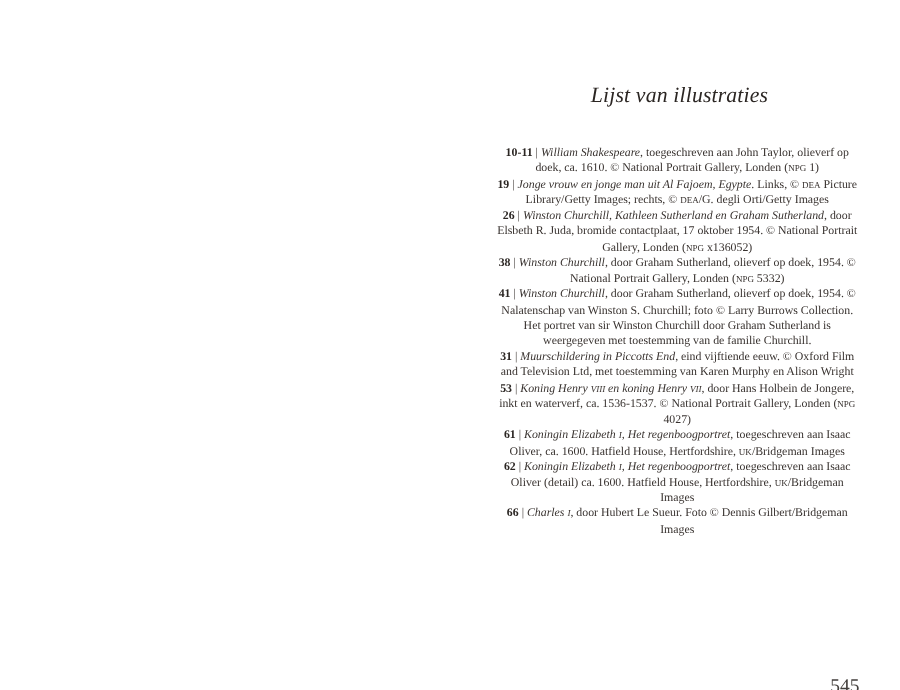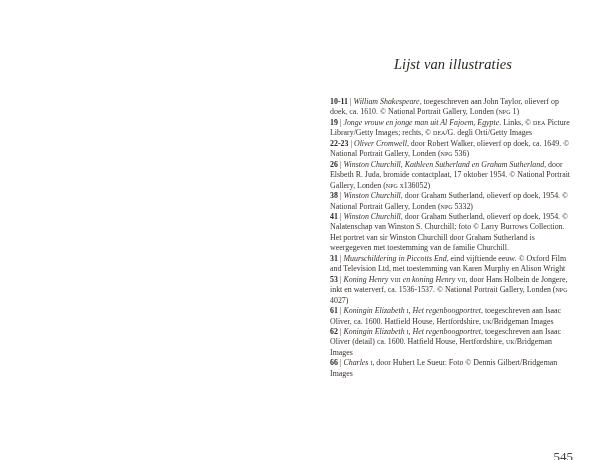--- a/index.html
+++ b/index.html
@@ -18,43 +18,42 @@
   .title {
     position: absolute; top: 56px; left: 0; width: 100%;
     margin: 0; text-align: center;
     font-style: italic; font-weight: normal;
     font-size: 14.5px; color: #2b2623;
     letter-spacing: 0.1px;
   }
   .entries {
     position: absolute; top: 97px; left: 0; width: 243px;
     font-size: 7.9px; line-height: 10.45px;
-    text-align: left;
+    text-align: center;
   }
   .entry { margin: 0; }
   .num { font-weight: bold; color: #2b2623; }
   .sep { color: #4a4441; }
   .i   { font-style: italic; }
   .sc  { font-variant: small-caps; }
-  .isc { font-variant: small-caps; }
+  .isc { font-style: italic; font-variant: small-caps; }
   .folio {
     position: absolute; top: 449px; left: 0; width: 243px;
     text-align: right; font-size: 13px; color: #44403d;
   }
 </style>
 </head>
 <body>
 
 <div class="spread">
   <div class="page-right">
     <h1 class="title">Lijst van illustraties</h1>
     <div class="entries">
         <p class="entry"><span class="num">10-11</span><span class="sep"> | </span><span class="i">William Shakespeare</span><span>, toegeschreven aan John Taylor, olieverf op doek, ca. 1610. © National Portrait Gallery, Londen (</span><span class="sc">npg</span><span> 1)</span></p>
         <p class="entry"><span class="num">19</span><span class="sep"> | </span><span class="i">Jonge vrouw en jonge man uit Al Fajoem, Egypte</span><span>. Links, © </span><span class="sc">dea</span><span> Picture Library/Getty Images; rechts, © </span><span class="sc">dea</span><span>/G. degli Orti/Getty Images</span></p>
-        <p class="entry"><span class="num">22-23</span><span class="sep"> | </span><span class="i">Oliver Cromwell</span><span>, door Robert Walker, olieverf op doek, ca. 1649. © National Portrait Gallery, Londen (</span><span class="sc">npg</span><span> 536)</span></p>
         <p class="entry"><span class="num">26</span><span class="sep"> | </span><span class="i">Winston Churchill, Kathleen Sutherland en Graham Sutherland</span><span>, door Elsbeth R. Juda, bromide contactplaat, 17 oktober 1954. © National Portrait Gallery, Londen (</span><span class="sc">npg</span><span> x136052)</span></p>
         <p class="entry"><span class="num">38</span><span class="sep"> | </span><span class="i">Winston Churchill</span><span>, door Graham Sutherland, olieverf op doek, 1954. © National Portrait Gallery, Londen (</span><span class="sc">npg</span><span> 5332)</span></p>
         <p class="entry"><span class="num">41</span><span class="sep"> | </span><span class="i">Winston Churchill</span><span>, door Graham Sutherland, olieverf op doek, 1954. © Nalatenschap van Winston S. Churchill; foto © Larry Burrows Collection. Het portret van sir Winston Churchill door Graham Sutherland is weergegeven met toestemming van de familie Churchill.</span></p>
         <p class="entry"><span class="num">31</span><span class="sep"> | </span><span class="i">Muurschildering in Piccotts End</span><span>, eind vijftiende eeuw. © Oxford Film and Television Ltd, met toestemming van Karen Murphy en Alison Wright</span></p>
         <p class="entry"><span class="num">53</span><span class="sep"> | </span><span class="i">Koning Henry </span><span class="isc">viii</span><span class="i"> en koning Henry </span><span class="isc">vii</span><span>, door Hans Holbein de Jongere, inkt en waterverf, ca. 1536-1537. © National Portrait Gallery, Londen (</span><span class="sc">npg</span><span> 4027)</span></p>
         <p class="entry"><span class="num">61</span><span class="sep"> | </span><span class="i">Koningin Elizabeth </span><span class="isc">i</span><span class="i">, Het regenboogportret</span><span>, toegeschreven aan Isaac Oliver, ca. 1600. Hatfield House, Hertfordshire, </span><span class="sc">uk</span><span>/Bridgeman Images</span></p>
         <p class="entry"><span class="num">62</span><span class="sep"> | </span><span class="i">Koningin Elizabeth </span><span class="isc">i</span><span class="i">, Het regenboogportret</span><span>, toegeschreven aan Isaac Oliver (detail) ca. 1600. Hatfield House, Hertfordshire, </span><span class="sc">uk</span><span>/Bridgeman Images</span></p>
         <p class="entry"><span class="num">66</span><span class="sep"> | </span><span class="i">Charles </span><span class="isc">i</span><span>, door Hubert Le Sueur. Foto © Dennis Gilbert/Bridgeman Images</span></p>
       </div>
     <div class="folio">545</div>

